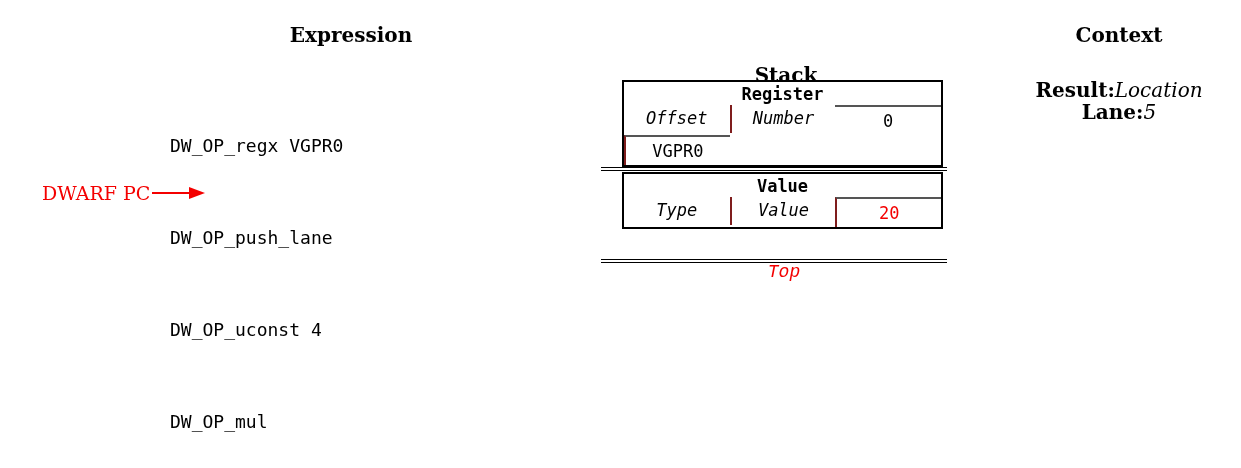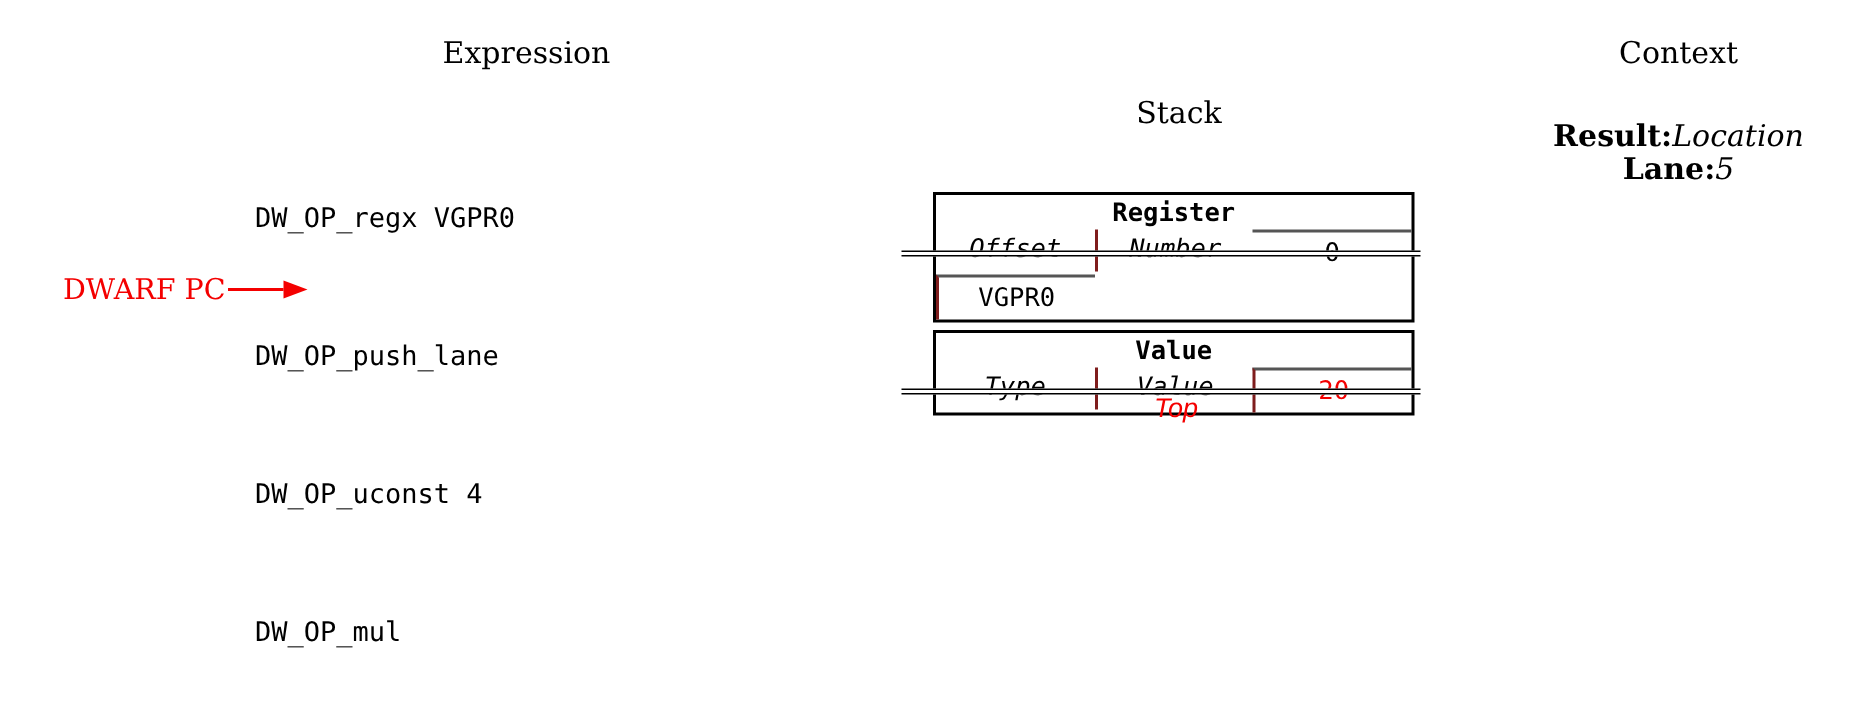--- a/index.html
+++ b/index.html
@@ -4,21 +4,21 @@
 <style>
   html,body { margin:0; padding:0; background:#fff; }
   .canvas {
     position:relative; width:1241px; height:468px; background:#ffffff;
     font-family:"DejaVu Serif", serif; color:#000; overflow:hidden;
   }
 
   
   .col-header {
     position:absolute; top:23px; transform:translateX(-50%);
-    font-family:"DejaVu Serif", serif; font-weight:normal; font-size:20px;
+    font-family:"DejaVu Serif", serif; font-weight:bold; font-size:20px;
     white-space:nowrap;
   }
   #hdr-expression { left:351px; }
   #hdr-stack      { left:786px;margin-top:40px; }
   #hdr-context    { left:1119px; }
 
   
   .expr-list {
     position:absolute; left:170px; top:70px;
     font-family:"DejaVu Sans Mono", monospace; font-size:18px;
@@ -40,21 +40,20 @@
     width:0; height:0;
     border-left:16px solid #f40000;
     border-top:6px solid transparent; border-bottom:6px solid transparent;
   }
 
   
   .stack-table {
     position:absolute; left:622px; width:317px;
     border:2px solid #000; background:#fff;
     font-family:"DejaVu Sans Mono", monospace;
-    margin-top:48px;
   }
   #tbl-register { top:80px; }
   #tbl-value    { top:172px; }
   .st-title {
     height:23px; line-height:24px; text-align:center;
     font-weight:bold; font-size:17px;
   }
   .st-grid { display:grid; grid-template-columns:1fr 1fr 1fr; }
   .st-cell { text-align:center; font-size:17px; }
   .st-colhead { font-style:italic; height:28px; line-height:26px; }
@@ -65,21 +64,21 @@
   
   .dbl-line {
     position:absolute; left:601px; width:346px; height:2px;
     border-top:1px solid #000; border-bottom:1px solid #000; background:#fff;
   }
   #dbl1 { top:167px; }
   #dbl2 { top:259px; }
 
   .top-label {
     position:absolute; left:784px; top:262px; transform:translateX(-50%);
-    font-family:Liberation Sans, sans-serif; font-style:italic;
+    font-family:Liberation Mono, monospace; font-style:italic;
     font-size:18px; color:#f40000;
   }
 
   
   .ctx-line {
     position:absolute; left:1119px; transform:translateX(-50%);
     font-family:"DejaVu Serif", serif; font-size:20px; white-space:nowrap;
   }
   #ctx-result { top:78px; }
   #ctx-lane   { top:100px; }

